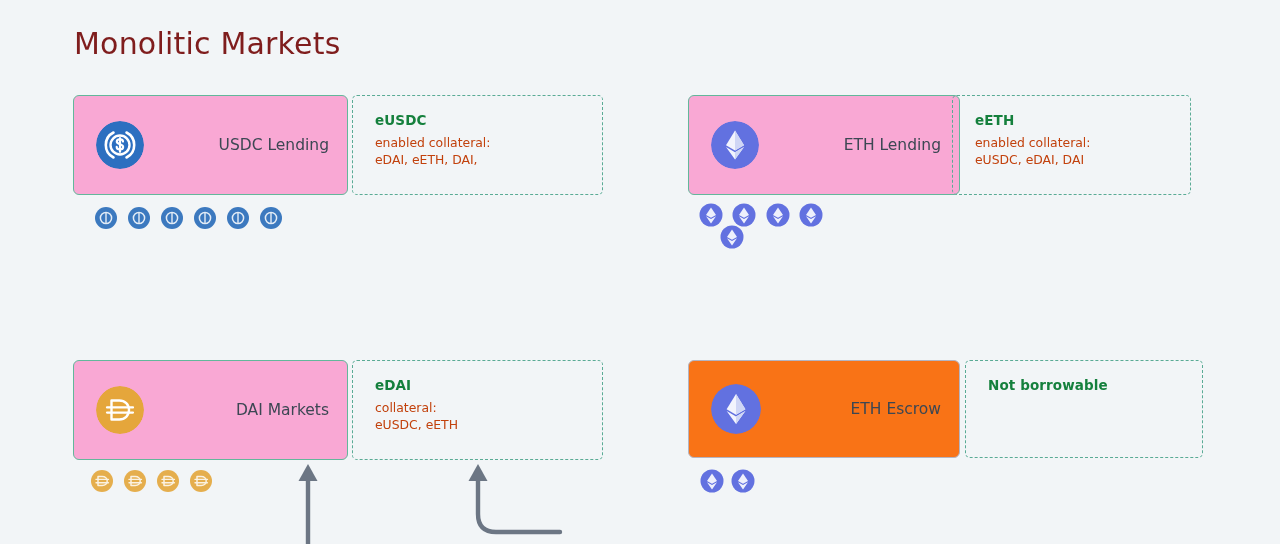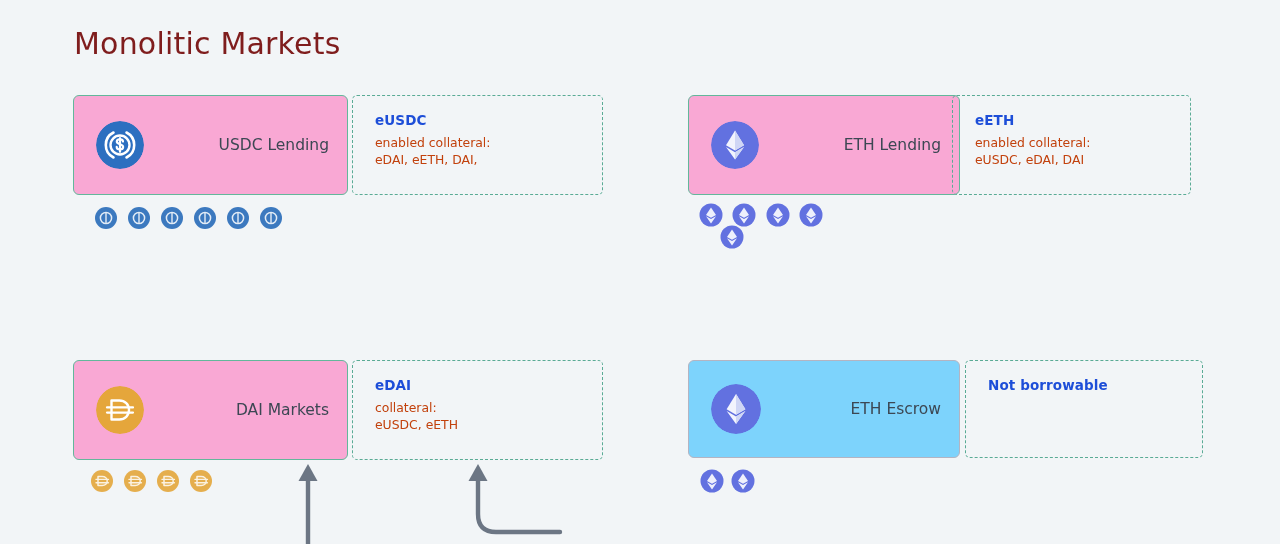--- a/index.html
+++ b/index.html
@@ -29,42 +29,42 @@
     box-sizing:border-box;
     border-radius:6px;
     display:flex;align-items:center;
     padding:0 18px 0 22px;
   }
   .market-box.lending{
     background:#f9a8d4;
     border:1.5px solid #63b79b;
   }
   .market-box.escrow{
-    background:#7dd3fc;
+    background:#f97316;
     border:1.5px solid #b4b4c2;
   }
   .market-label{
     margin-left:auto;
     font-size:15.5px;
     color:#3c4753;
     font-family:"DejaVu Sans", sans-serif;
     white-space:nowrap;
   }
 
   
   .info-box{
     position:absolute;top:0;
     box-sizing:border-box;
     border:1.8px dashed #5aab95;
     border-radius:5px;
     padding:16px 0 0 22px;
   }
   .info-title{
     font-size:13.5px;font-weight:700;
-    color:#1d4ed8;
+    color:#15803d;
     margin:0 0 6px 0;
     font-family:"DejaVu Sans", sans-serif;
     letter-spacing:.1px;
   }
   .info-line{
     font-size:12.4px;
     color:#c2410c;
     line-height:17px;
     font-family:"DejaVu Sans", sans-serif;
     white-space:nowrap;

